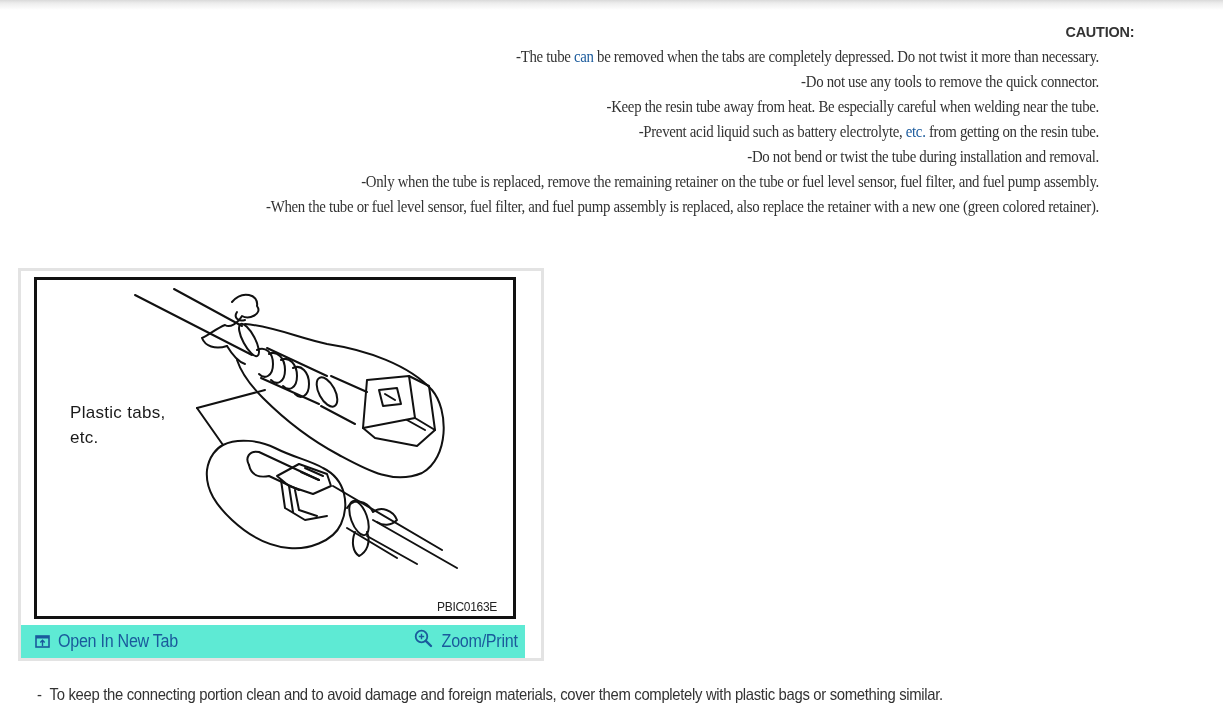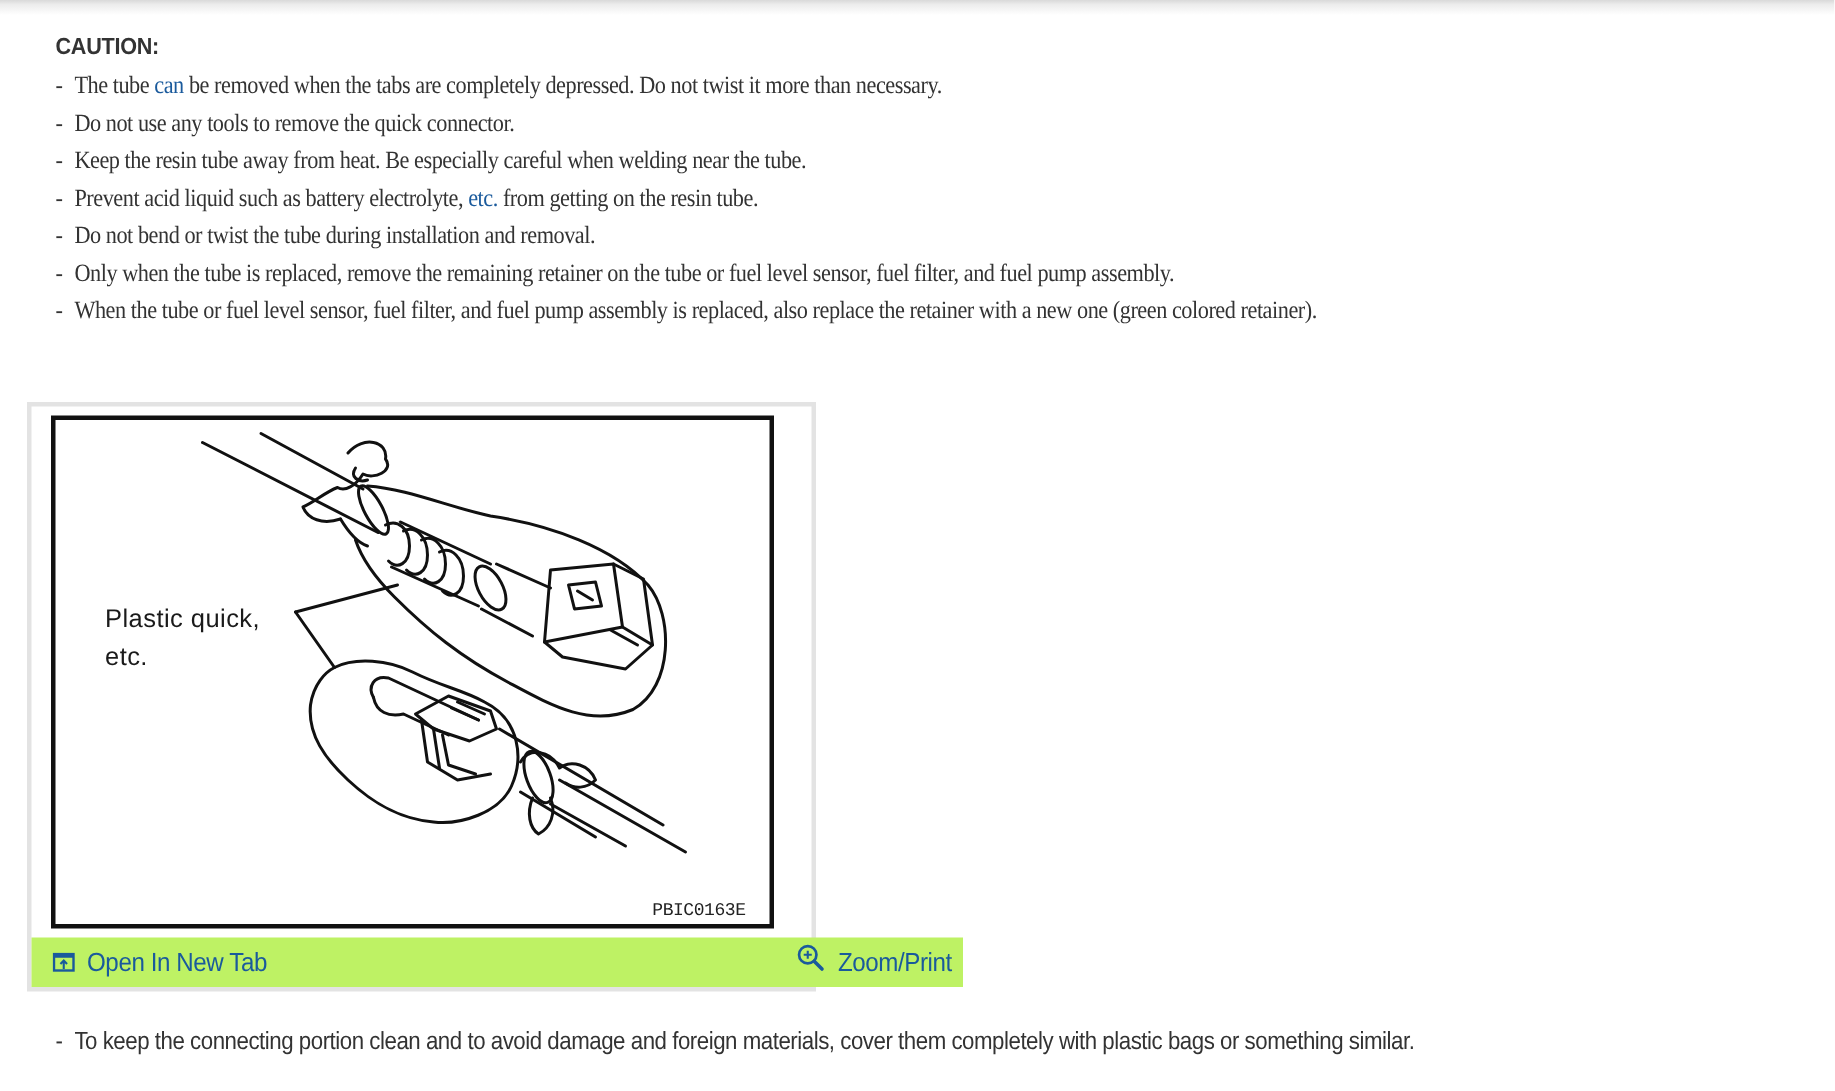--- a/index.html
+++ b/index.html
@@ -4,21 +4,21 @@
   <style>
     * { box-sizing: border-box; margin: 0; padding: 0; }
     html, body { width: 1223px; height: 727px; overflow: hidden; background: #ffffff; }
     body { font-family: "Liberation Sans", sans-serif; color: #333333; position: relative; }
 
     .top-shadow {
       position: absolute; left: 0; top: 0; width: 1223px; height: 10px;
       background: linear-gradient(to bottom, #d9d9d9 0px, #ececec 3px, #ffffff 10px);
     }
 
-    .content { position: absolute; left: 37px; top: 20px; width: 1180px; }
+    .content { position: absolute; left: 37px; top: 20px; width: 1180px; text-align: right; }
 
     .caution-title {
       font-weight: bold; font-size: 15.5px; color: #333333;
       letter-spacing: -0.2px; height: 24px; line-height: 24px;
       transform: scaleX(0.93); transform-origin: left center;
     }
 
     .caution-list { list-style: none; font-family: Liberation Serif, serif; }
     .caution-item {
       font-size: 16.5px; line-height: 25px; height: 25px; white-space: nowrap;
@@ -37,27 +37,27 @@
       border: 3px solid #111111; background: #ffffff; overflow: hidden;
     }
     .figure-frame svg { position: absolute; left: 0; top: 0; }
     .fig-label {
       position: absolute; left: 33px; top: 120px;
       font-family: "Liberation Sans", sans-serif; font-size: 17px; line-height: 25px;
       color: #1a1a1a; letter-spacing: 0.3px;
     }
     .fig-code {
       position: absolute; right: 16px; bottom: 2px;
-      font-family: Liberation Mono, monospace; font-size: 12px; color: #222;
+      font-family: Liberation Sans, sans-serif; font-size: 12px; color: #222;
       letter-spacing: -0.3px;
     }
 
     .figure-footer {
-      position: absolute; left: 0; top: 354px; width: 621px; height: 33px;
-      background: #bef264; display: flex; align-items: center; justify-content: space-between;
+      position: absolute; left: 0; top: 354px; width: 504px; height: 33px;
+      background: #5eead4; display: flex; align-items: center; justify-content: space-between;
       padding: 0 7px 0 14px;
       gap: 32px;
     }
     .footer-link {
       display: flex; align-items: center; color: #1a5a9c; font-size: 17.5px;
       cursor: pointer; letter-spacing: -0.3px;
     }
     .footer-link .lbl { transform: scaleX(0.92); transform-origin: left center; display: inline-block; }
     .zoom-link .lbl { transform-origin: right center; }
     .icon-newtab { width: 15px; height: 13px; margin-right: 8px; }
@@ -152,21 +152,21 @@
       <ellipse cx="322" cy="238" rx="8" ry="18" transform="rotate(-20 322 238)"></ellipse>
       <path d="M310 228 C316 218 330 220 336 232 C344 226 356 230 360 240 C354 246 346 246 340 242"></path>
       <path d="M318 252 C314 262 316 272 322 276 C330 272 334 262 330 252"></path>
 
       <path d="M296 206 L405 270"></path>
       <path d="M310 248 L360 278"></path>
       <path d="M336 240 L420 288"></path>
       <path d="M330 256 L380 284"></path>
     </svg>
     <div class="fig-label">
-      <div>Plastic quick,</div>
+      <div>Plastic tabs,</div>
       <div>etc.</div>
     </div>
     <div class="fig-code">PBIC0163E</div>
   </div>
 
   <div class="figure-footer">
     <div class="footer-link">
       <svg class="icon-newtab" viewBox="0 0 15 13">
         <rect x="1" y="1" width="13" height="11" fill="none" stroke="#1a5a9c" stroke-width="1.6"></rect>
         <rect x="1" y="1" width="13" height="2.5" fill="#1a5a9c"></rect>

